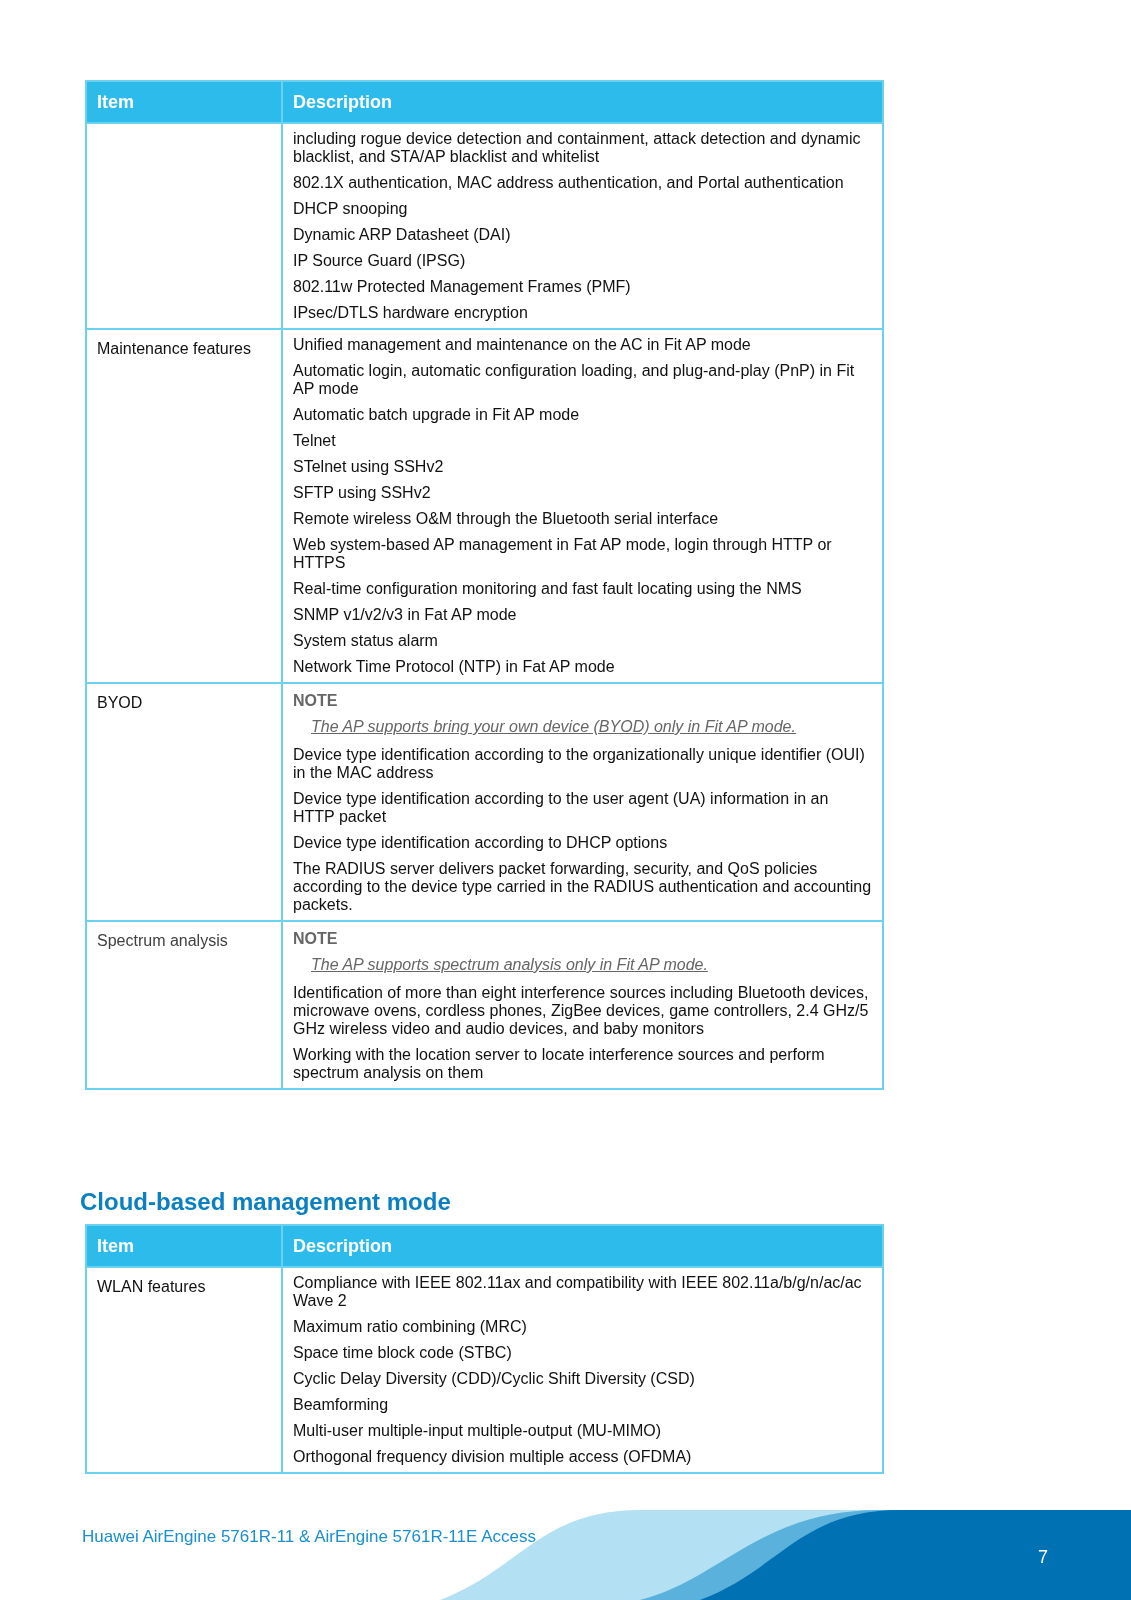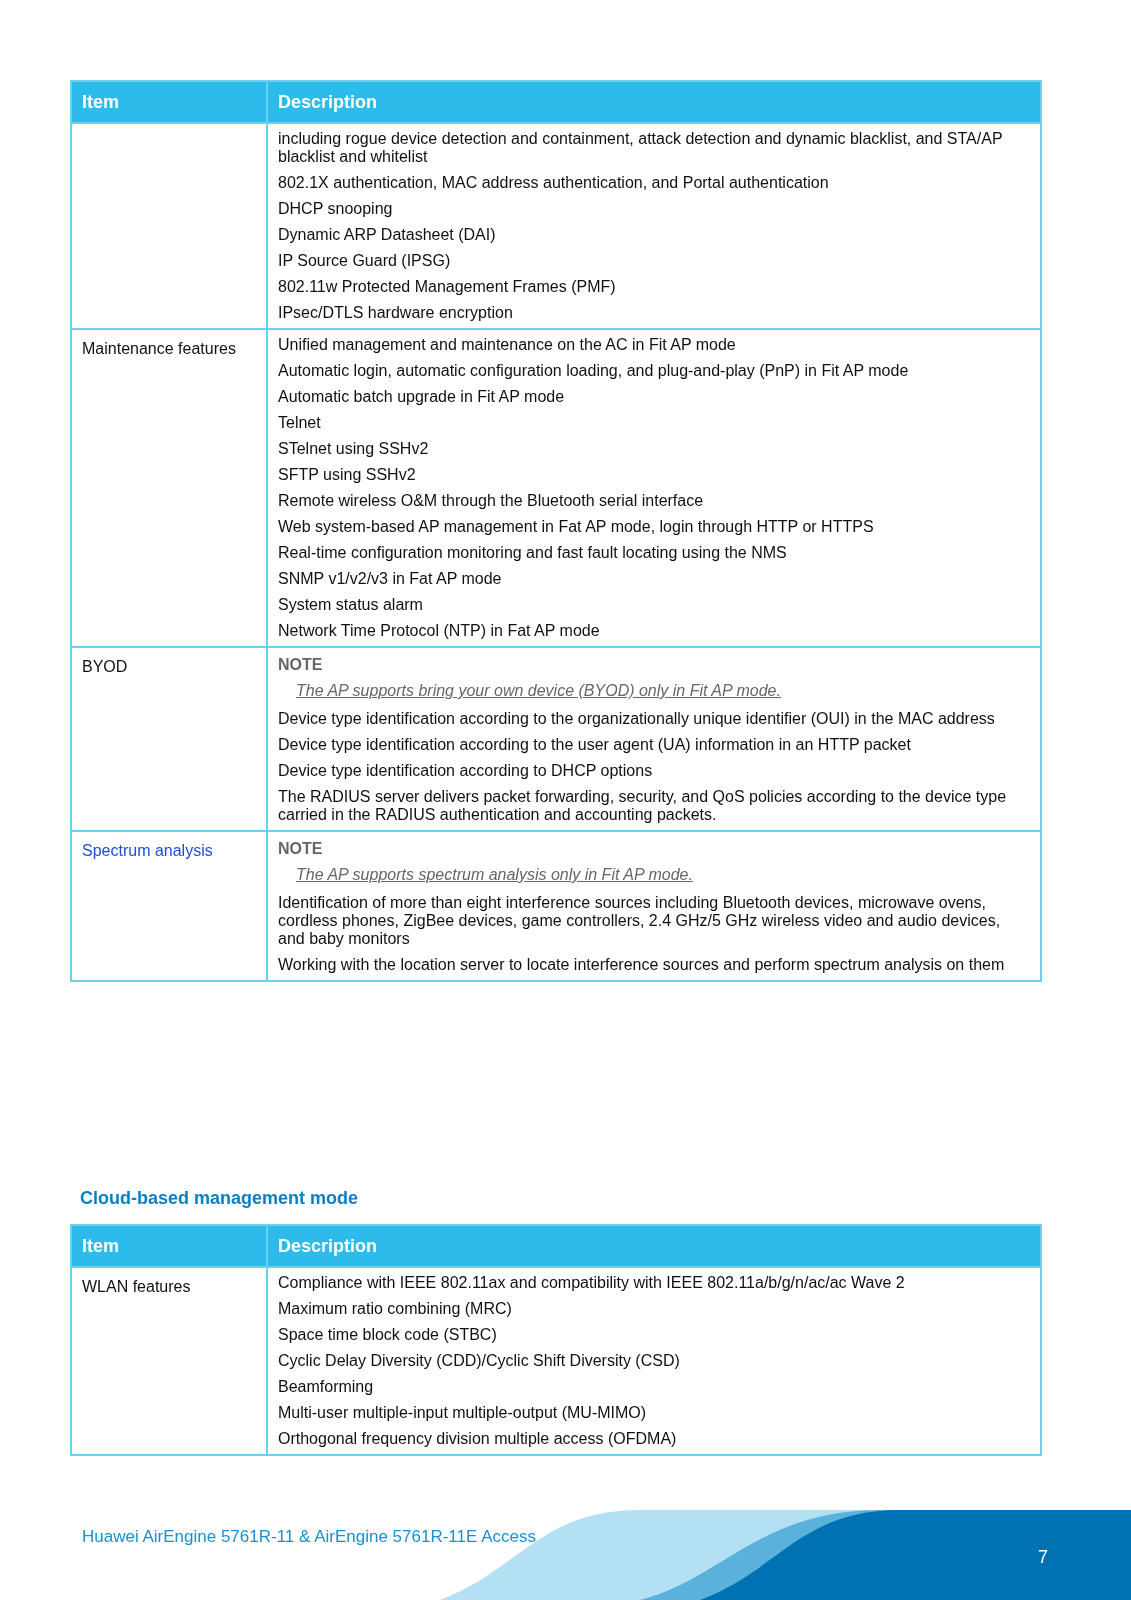--- a/index.html
+++ b/index.html
@@ -1,32 +1,32 @@
 <!DOCTYPE html>
 <html><head>
 <meta charset="utf-8">
 <style>
   html, body { margin: 0; padding: 0; background: #ffffff; }
   body { width: 1131px; height: 1600px; position: relative; overflow: hidden;
          font-family: "Liberation Sans", sans-serif; color: #111; }
-  table.spec { position: absolute; left: 70px; width: 972px; border-collapse: collapse;
+  table.spec { position: absolute; left: 85px; width: 799px; border-collapse: collapse;
                table-layout: fixed; font-size: 16px; }
   table.spec col.c1 { width: 196px; }
   table.spec th { background: #2dbbeb; color: #fff; text-align: left; font-weight: bold;
                   font-size: 18px; padding: 0 10px; height: 40px; border: 2px solid #6cd0ef; }
   table.spec td { border: 2px solid #6cd0ef; vertical-align: top; padding: 6px 10px 4px 10px; }
   table.spec td.item { padding-top: 10px; color: #111; border-radius: 28px; }
-  table.spec td.item.grey { color: #1d4ed8; margin-left: 44px; }
+  table.spec td.item.grey { color: #404040; margin-left: 44px; }
   .line { line-height: 18px; margin-bottom: 8px; }
   .line:last-child { margin-bottom: 2px; }
   .note-title { color: #666; font-weight: bold; line-height: 22px; margin-bottom: 4px; }
   .note-text { color: #666; font-style: italic; padding-left: 18px; line-height: 22px; margin-bottom: 8px; text-decoration: underline; }
   #t1 { top: 80px; }
   #t2 { top: 1224px; }
-  .section-heading { position: absolute; left: 80px; top: 1188px; font-size: 18px; font-weight: bold;
+  .section-heading { position: absolute; left: 80px; top: 1188px; font-size: 24px; font-weight: bold;
                      color: #0a7fc2; margin: 0; text-align: center; }
   .footer-text { position: absolute; left: 82px; top: 1527px; font-size: 17px; color: #1a8fd0;
                  line-height: 20px; }
   .page-number { position: absolute; left: 1038px; top: 1547px; font-size: 18px; color: #ffffff; }
   svg.waves { position: absolute; left: 0; top: 1510px; }
 </style>
 </head>
 <body>
 
 <table class="spec" id="t1">

